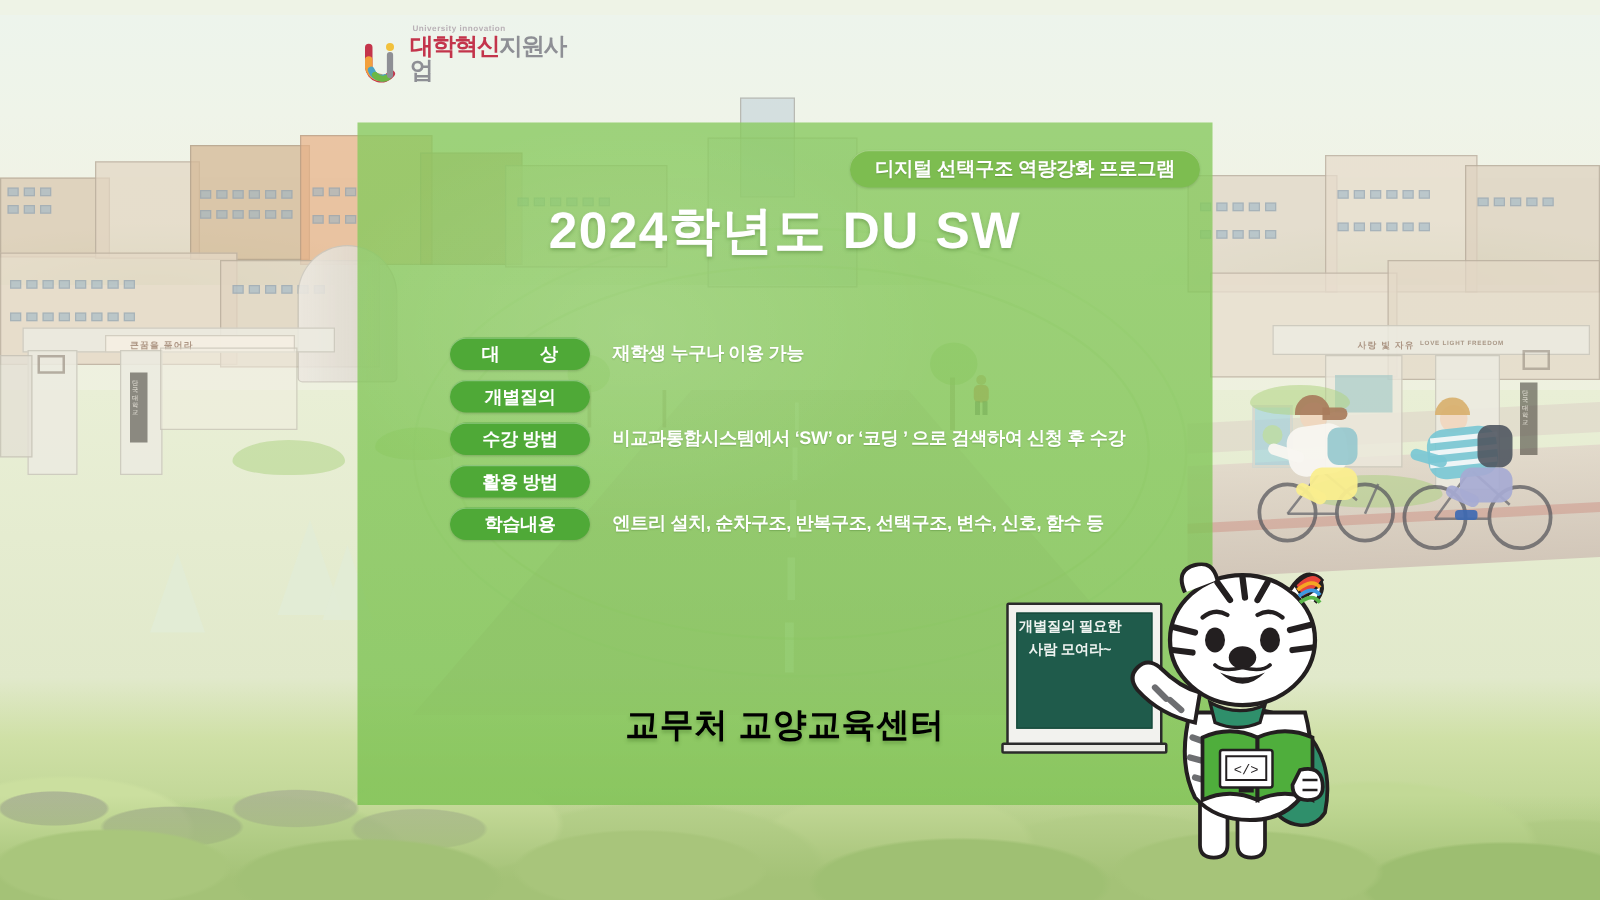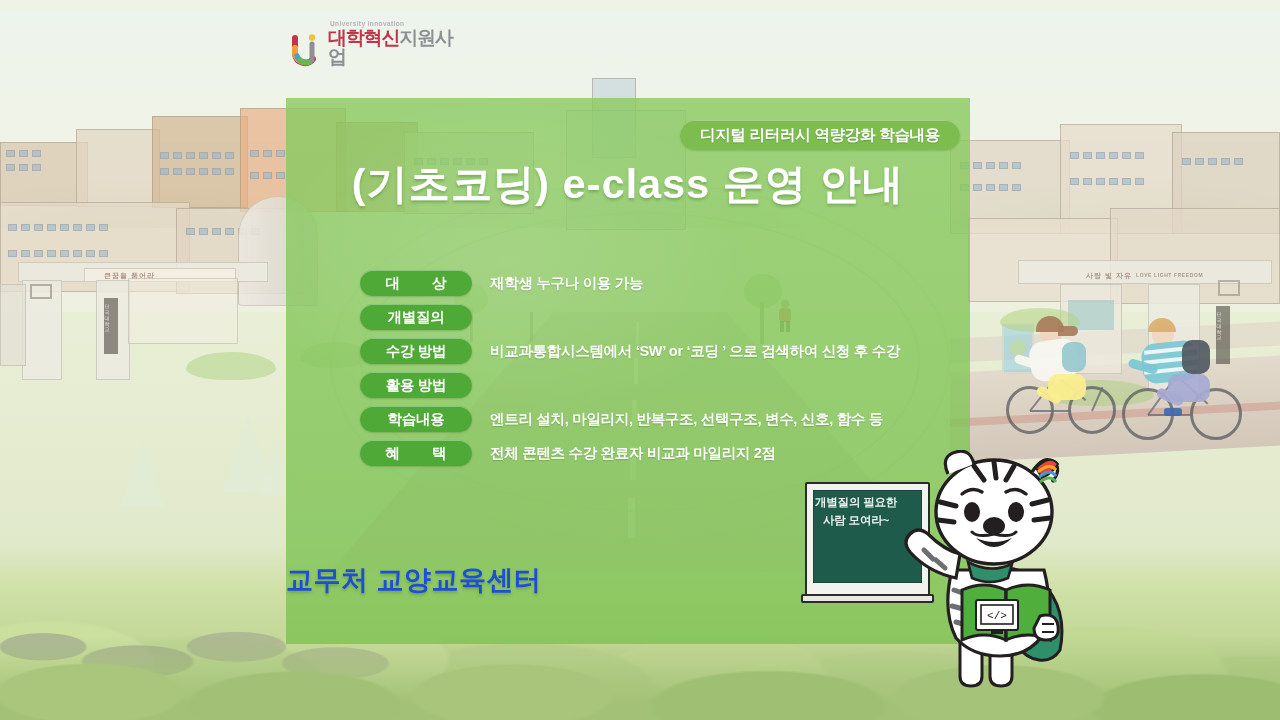--- a/index.html
+++ b/index.html
@@ -138,22 +138,22 @@
           color:#fff; font-size:14.5px; font-weight:700; letter-spacing:-.3px;
           display:flex; align-items:center; justify-content:center; white-space:nowrap; }
   .pill.spaced { letter-spacing:14px; text-indent:14px; }
   .rowtext { flex:1 1 auto; margin-left:18px; padding-top:2px; color:#ffffff;
              font-size:14.5px; font-weight:700; line-height:1.52; letter-spacing:-.3px;
              text-shadow:0 1px 1px rgba(70,120,45,.35); }
   .rowtext .l2 { display:block; }
   .row.r-use .rowtext { margin-top:-1px; }
 
   
-  .footer { position:absolute; left:0; right:0; bottom:46px; 
-            color:#1d4ed8; font-size:27px; font-weight:800; letter-spacing:.5px;
+  .footer { position:absolute; left:0; right:0; bottom:46px; text-align:center;
+            color:#000000; font-size:27px; font-weight:800; letter-spacing:.5px;
             text-shadow:0 2px 3px rgba(60,110,35,.38); }
 
   
   .board-wrap { position:absolute; left:805px; top:470px; width:125px; height:115px; }
   .board-frame { position:absolute; inset:0; background:#f2f2ee;
                  border:2px solid #2b2b2b; border-radius:2px; }
   .board-inner { position:absolute; left:8px; top:8px; right:8px; bottom:14px;
                  background:#1f5b4b; border:1px solid #16483a; }
   .board-text { position:absolute; left:10px; top:12px; right:6px;
                 color:#eef3f0; font-size:11.5px; font-weight:600; line-height:1.55;
@@ -448,24 +448,24 @@
     </div>
     <div class="logo-txt">
       <div class="logo-en">University innovation</div>
       <div class="logo-ko"><span class="k1">대학혁신</span><span class="k2">지원사업</span></div>
     </div>
   </div>
 
   <div class="panel">
     <div class="panel-sheen"></div>
 
-    <div class="badge">디지털 리터러시 역량강화 학습내용</div>
+    <div class="badge">디지털 선택구조 역량강화 프로그램</div>
 
     <div class="title">
-      <span class="ln">(기초코딩) e-class 운영 안내</span>
+      <span class="ln">2024학년도 DU SW</span>
     </div>
 
     <div class="rows">
 
       <div class="row">
         <div class="pill spaced">대 상</div>
         <div class="rowtext">
           <span>재학생 누구나 이용 가능</span>
         </div>
       </div>
@@ -481,30 +481,24 @@
         </div>
       </div>
 
       <div class="row r-use">
         <div class="pill">활용 방법</div>
       </div>
 
       <div class="row">
         <div class="pill">학습내용</div>
         <div class="rowtext">
-          <span>엔트리 설치, 마일리지, 반복구조, 선택구조, 변수, 신호, 함수 등</span>
+          <span>엔트리 설치, 순차구조, 반복구조, 선택구조, 변수, 신호, 함수 등</span>
         </div>
       </div>
 
-      <div class="row">
-        <div class="pill spaced">혜 택</div>
-        <div class="rowtext">
-          <span>전체 콘텐츠 수강 완료자 비교과 마일리지 2점</span>
-        </div>
-      </div>
 
     </div>
 
     <div class="footer">교무처 교양교육센터</div>
   </div>
 
   <div class="board-wrap">
     <div class="board-frame"></div>
     <div class="board-inner"></div>
     <div class="board-text">

